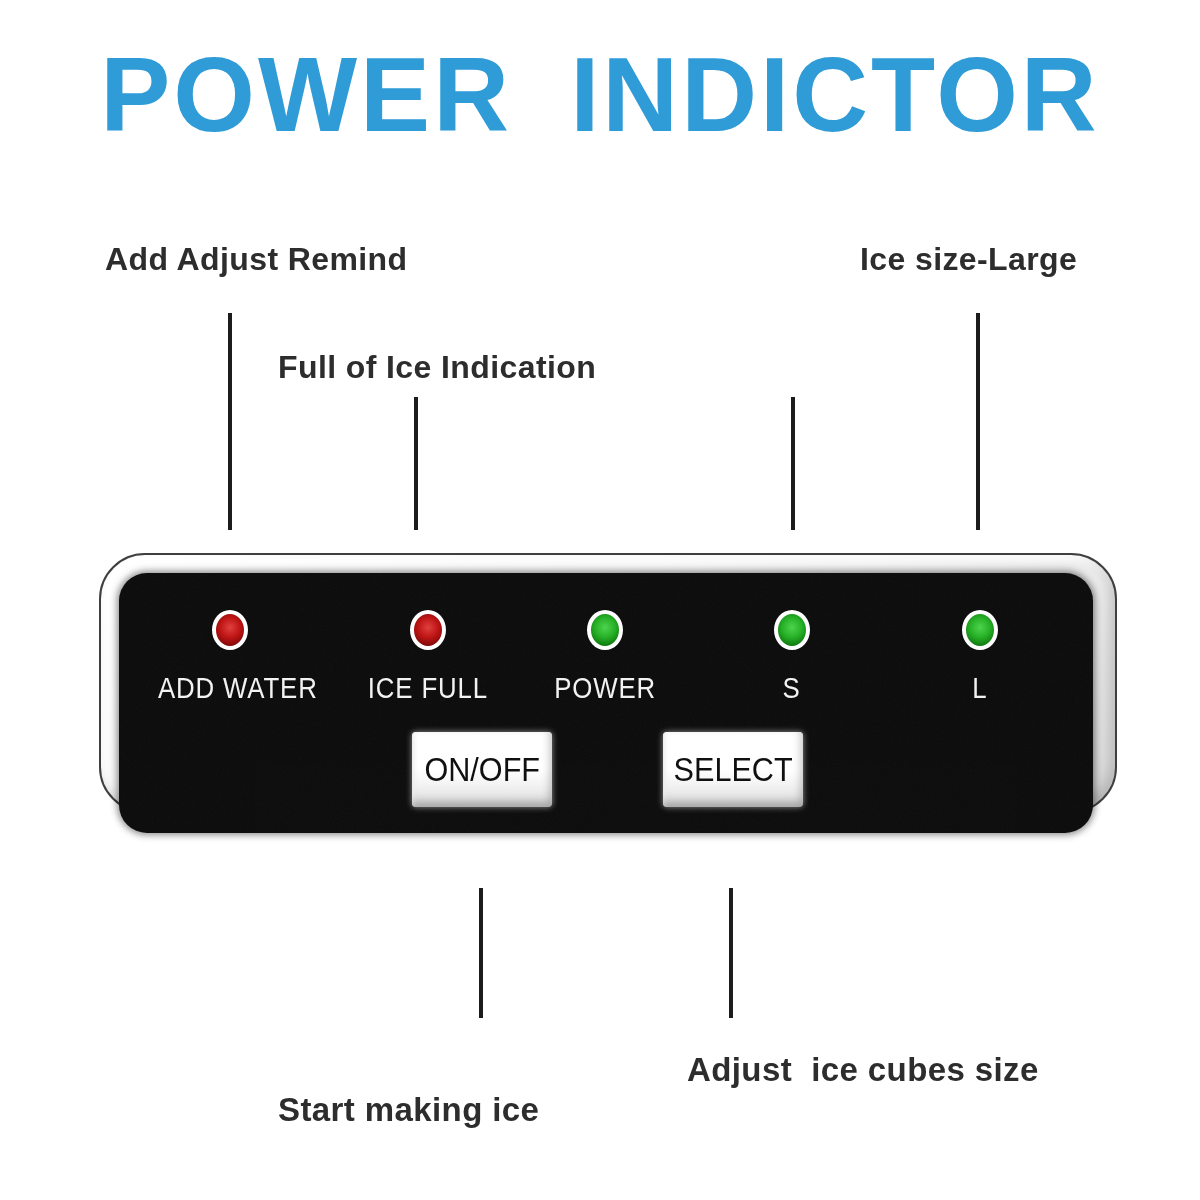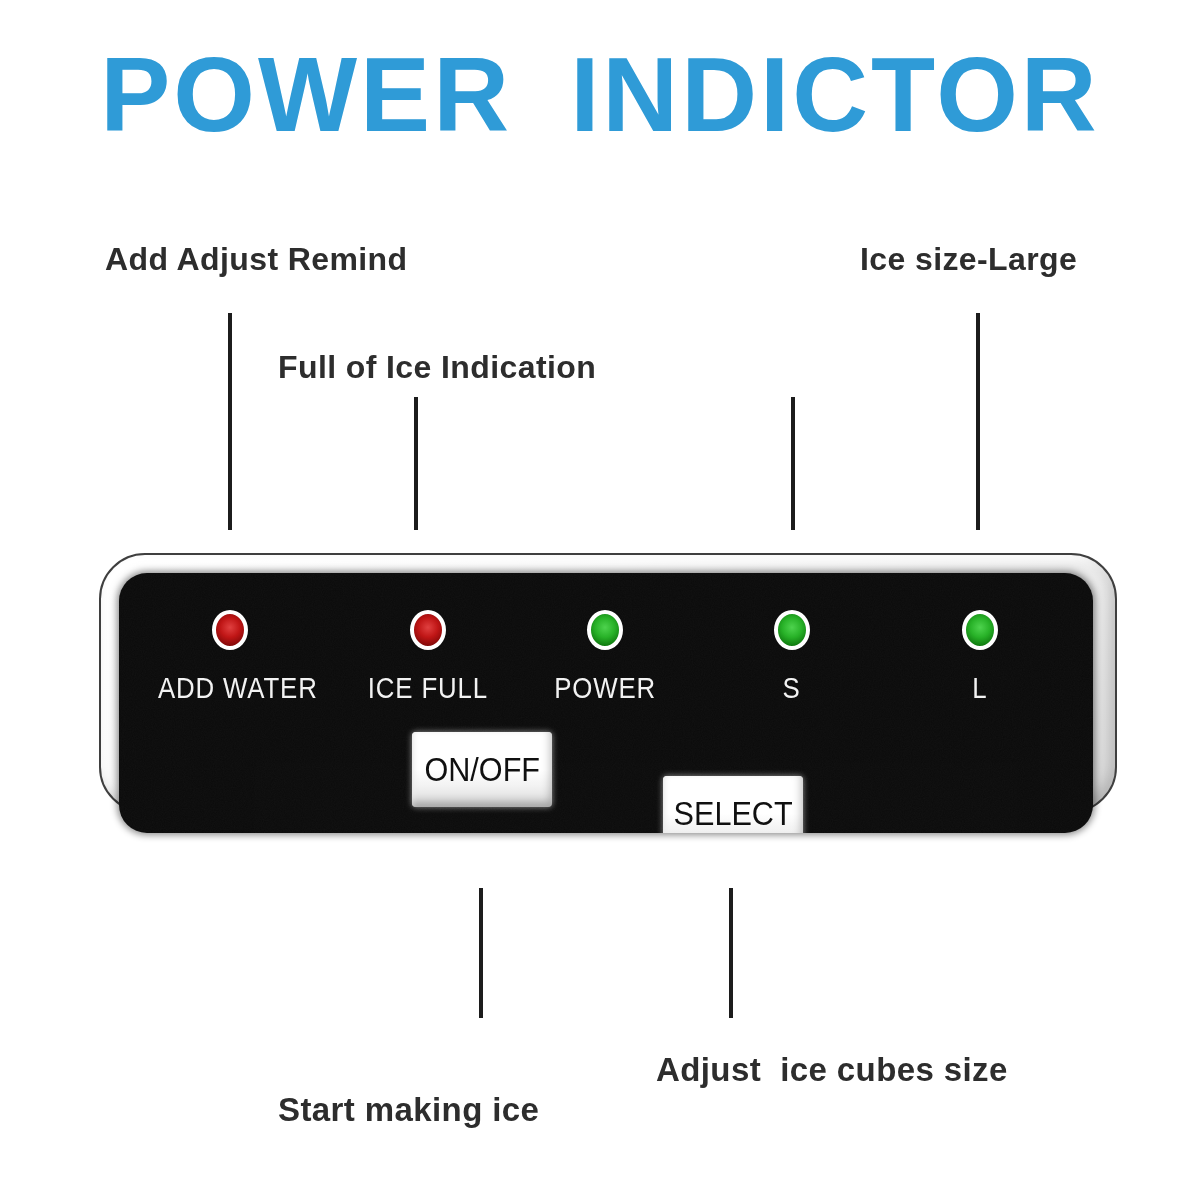--- a/index.html
+++ b/index.html
@@ -18,21 +18,21 @@
   
   .callout{
     position:absolute;font-size:32px;line-height:32px;font-weight:bold;
     color:#2D2D2D;white-space:pre;letter-spacing:.4px;
   }
   .co-add-water{left:105px;top:243px;}
   .co-ice-large{left:860px;top:243px;}
   .co-full-ice{left:278px;top:351px;}
   .co-ice-small{left:688px;top:351px;}
   .co-start{left:278px;top:1054px;font-size:33px;margin-top:40px;}
-  .co-adjust{left:656px;top:1054px;font-size:33px;}
+  .co-adjust{left:687px;top:1054px;font-size:33px;}
 
   
   .vline{position:absolute;width:4px;background:#1C1C1C;}
   .ln-add-water{left:228px;top:313px;height:217px;}
   .ln-ice-full{left:414px;top:397px;height:133px;}
   .ln-ice-small{left:791px;top:397px;height:133px;}
   .ln-ice-large{left:976px;top:313px;height:217px;}
   .ln-onoff{left:479px;top:888px;height:130px;}
   .ln-select{left:729px;top:888px;height:130px;}
 
@@ -79,21 +79,21 @@
     border:none;border-radius:4px;cursor:pointer;padding:0;
     background:linear-gradient(180deg,#ffffff 50%,#f2f2f2 72%,#d8d8d8 100%);
     box-shadow:0 0 6px rgba(255,255,255,.55),
                inset -2px -5px 9px rgba(0,0,0,.25),
                inset 2px 3px 5px #ffffff;
     font-family:"Liberation Sans",sans-serif;font-size:34px;color:#101010;
     display:flex;align-items:center;justify-content:center;
   }
   .pbtn span{display:inline-block;transform:scaleX(.9);white-space:nowrap;}
   .btn-onoff{left:293px;}
-  .btn-select{left:544px;margin-top:44px;}
+  .btn-select{left:544px;}
 </style>
 </head>
 <body>
 
 <div class="canvas">
 
   <div class="title">POWER INDICTOR</div>
 
   <div class="callout co-add-water">Add Adjust Remind</div>
   <div class="callout co-full-ice">Full of Ice Indication</div>

